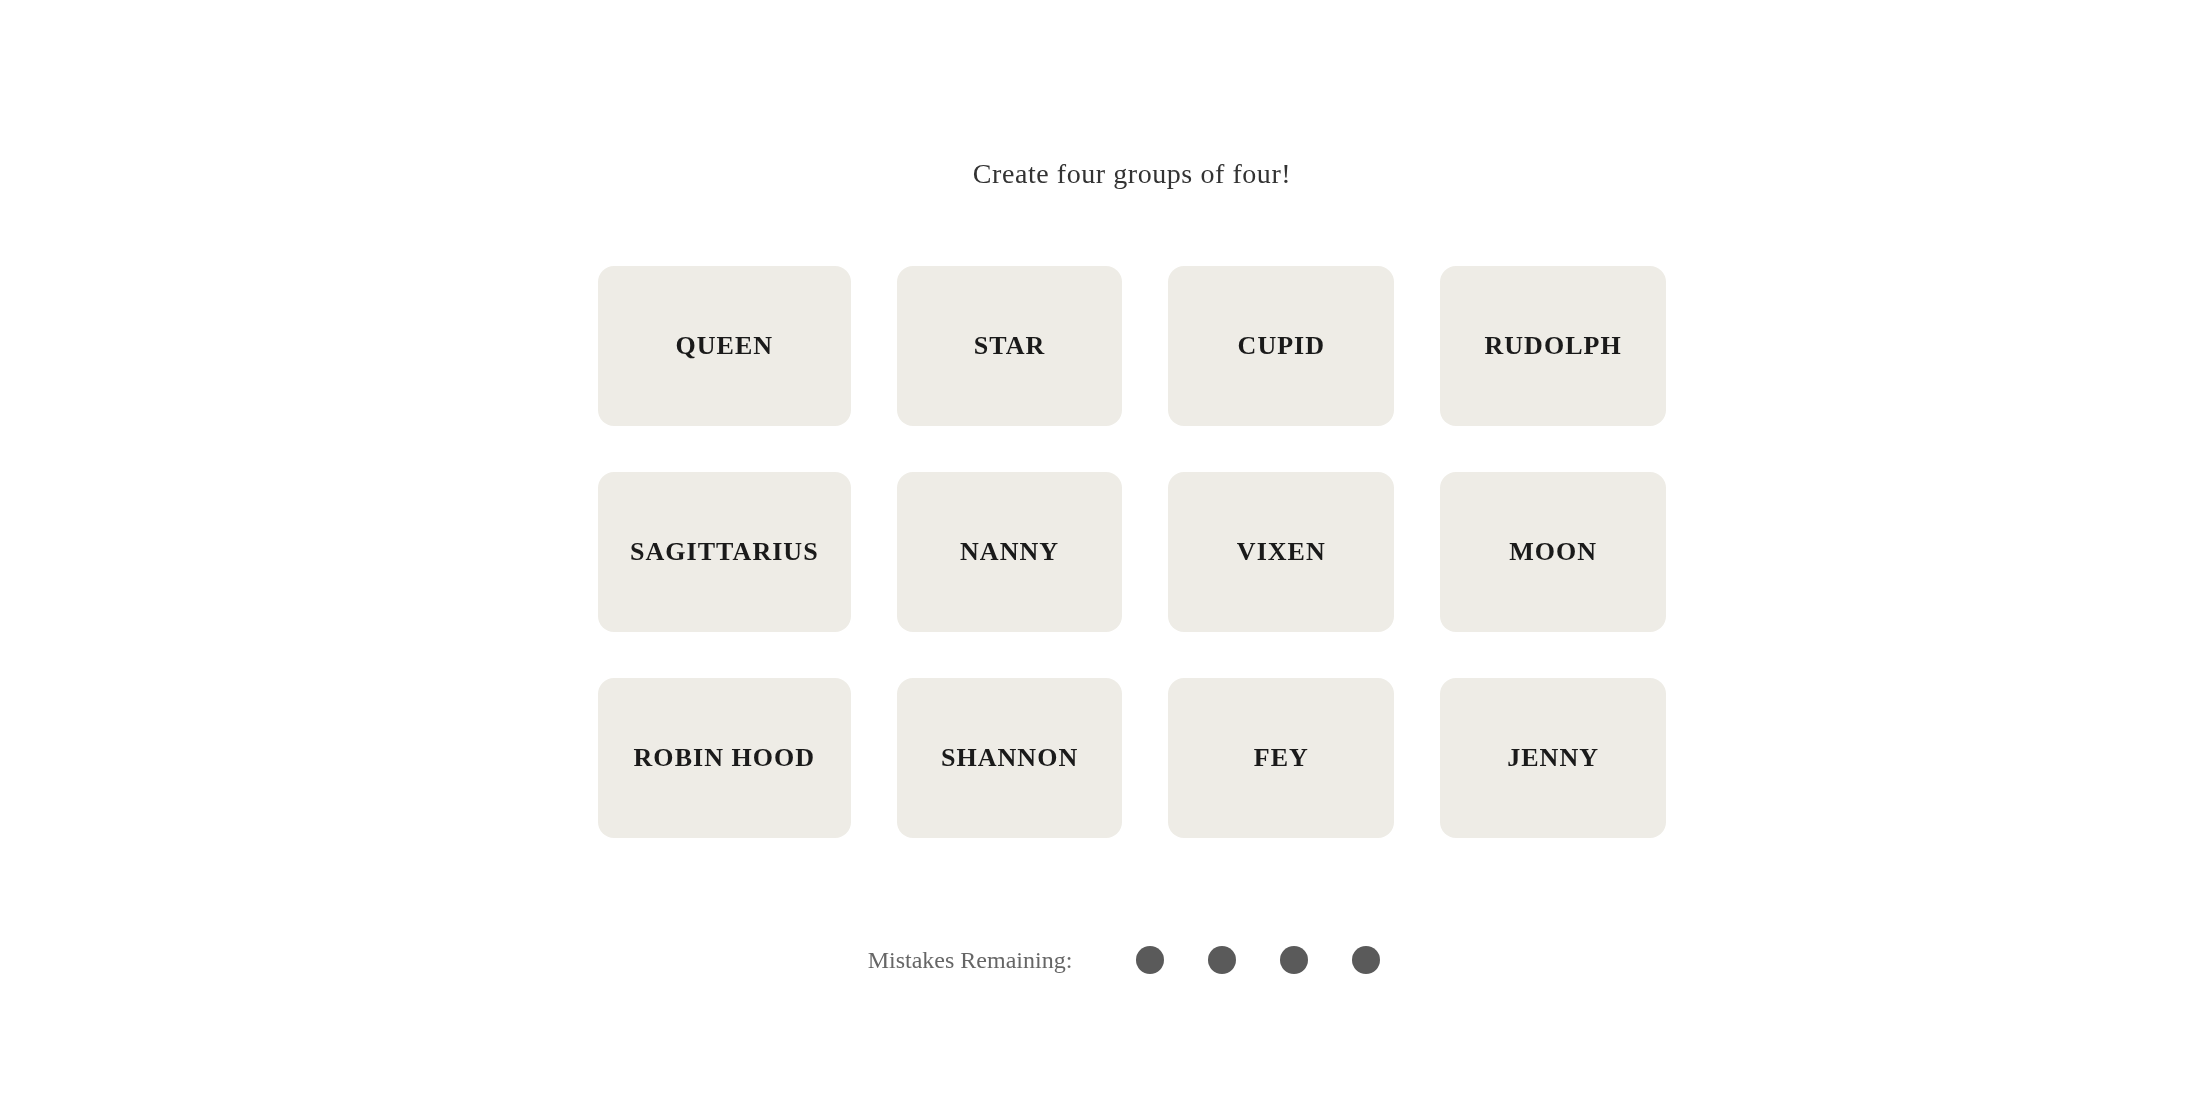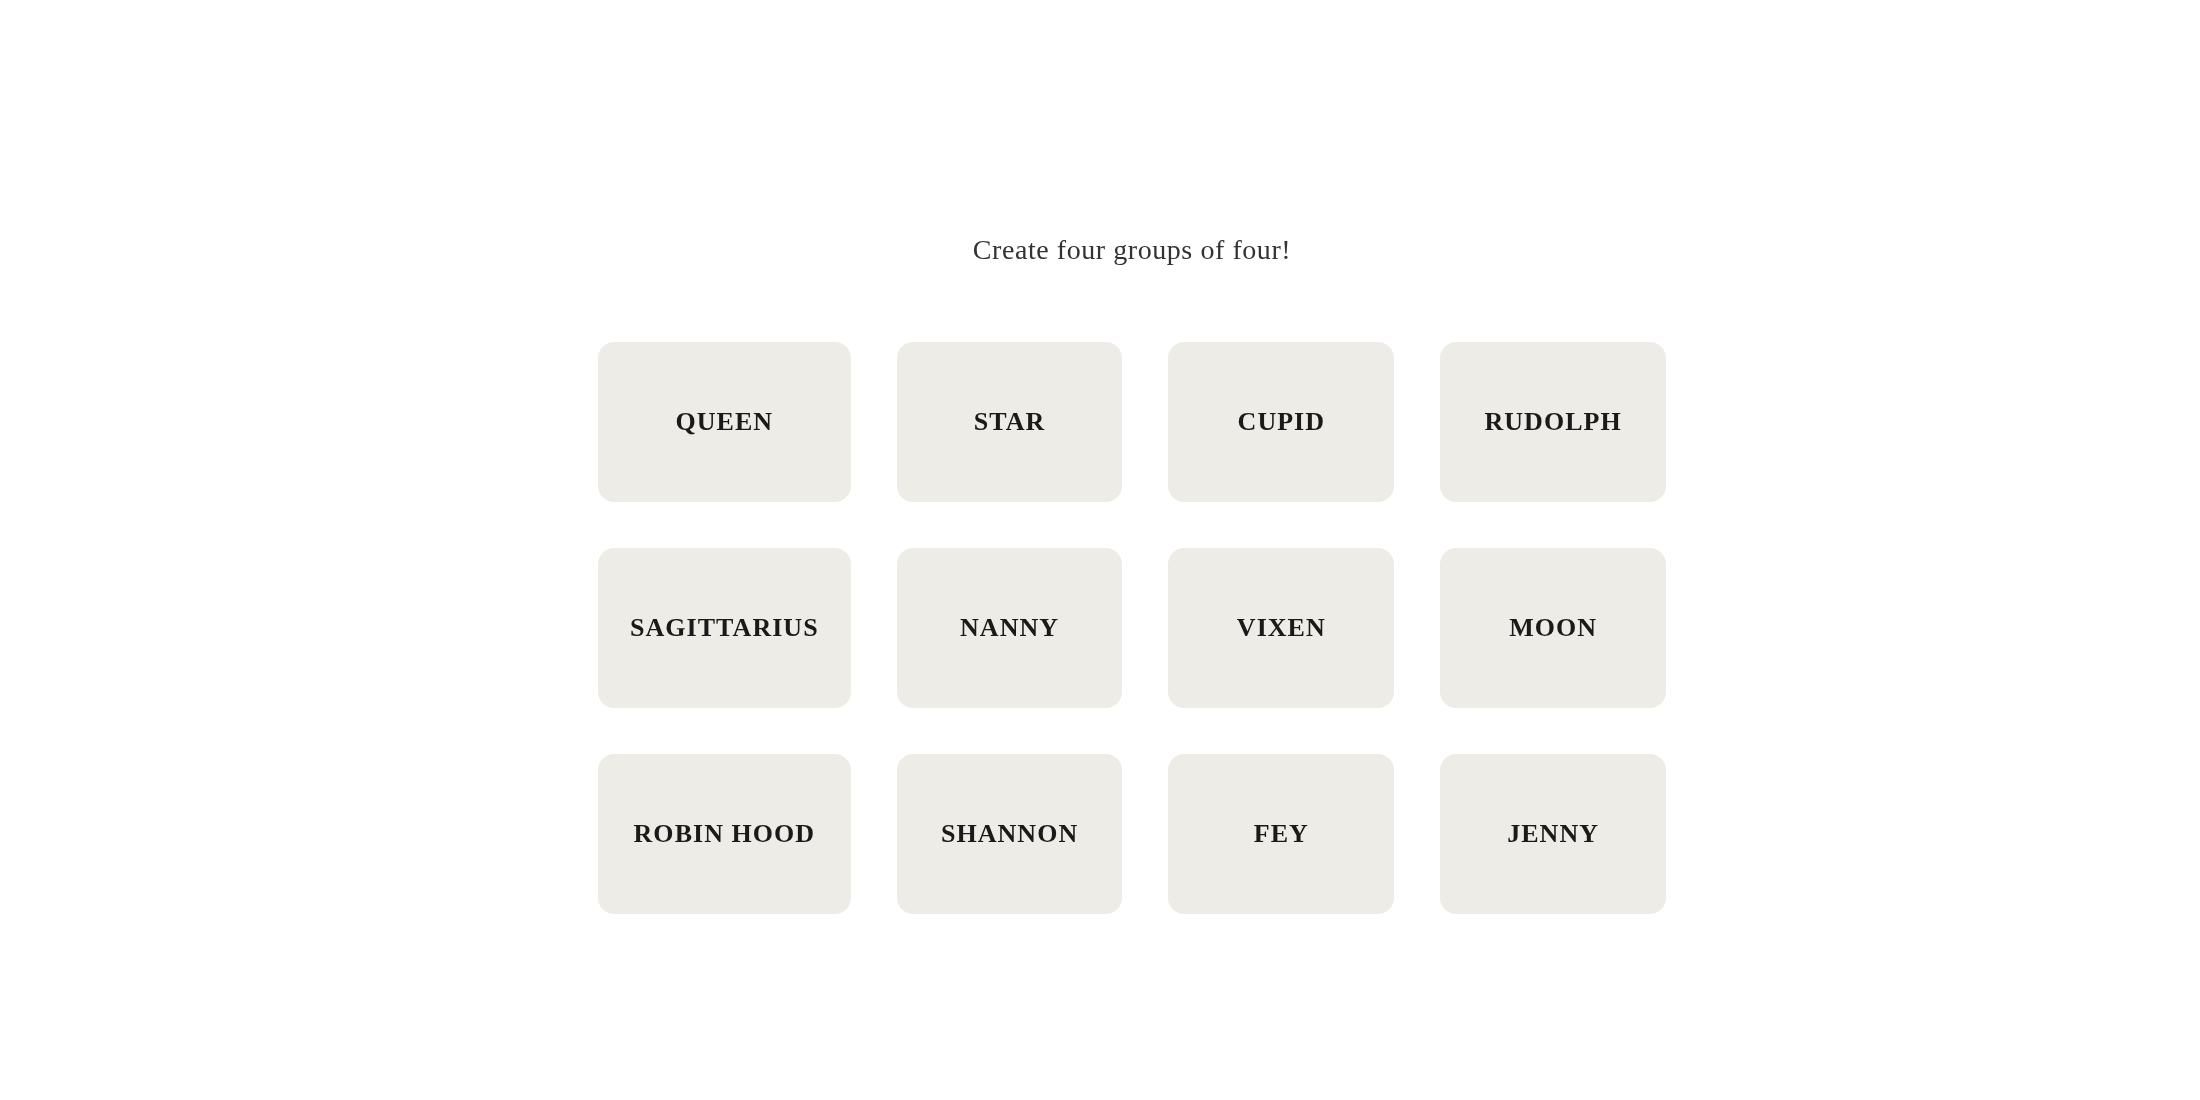--- a/index.html
+++ b/index.html
@@ -123,13 +123,23 @@
         <span class="tile-label">SHANNON</span>
       </div>
       <div class="tile">
         <span class="tile-label">FEY</span>
       </div>
       <div class="tile">
         <span class="tile-label">JENNY</span>
       </div>
     </div>
 
+  <div class="mistakes-row">
+    <span class="mistakes-label">Mistakes Remaining:</span>
+    <div class="mistakes-dots" id="dots-container">
+
+    <div class="dot"></div>
+        <div class="dot"></div>
+        <div class="dot"></div>
+        <div class="dot"></div>
+      </div>
+  </div>
 </div>
 
 </body></html>

